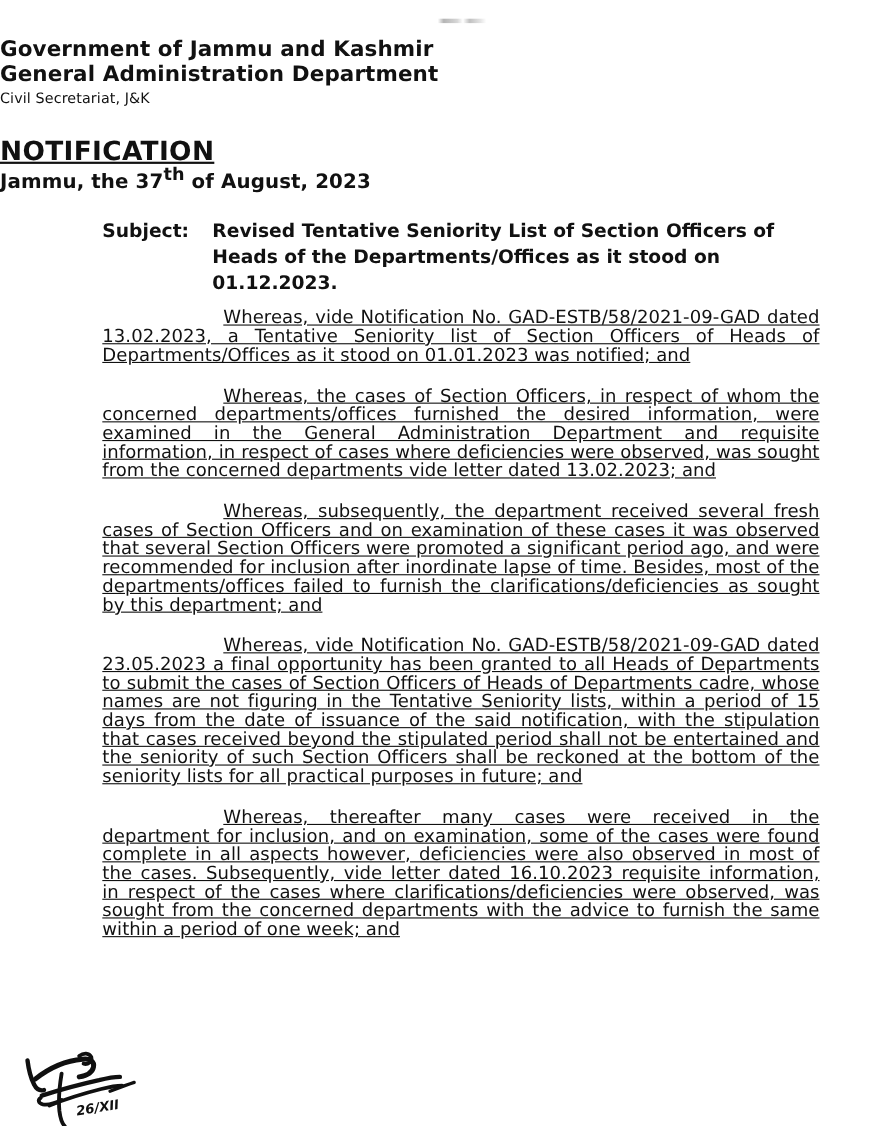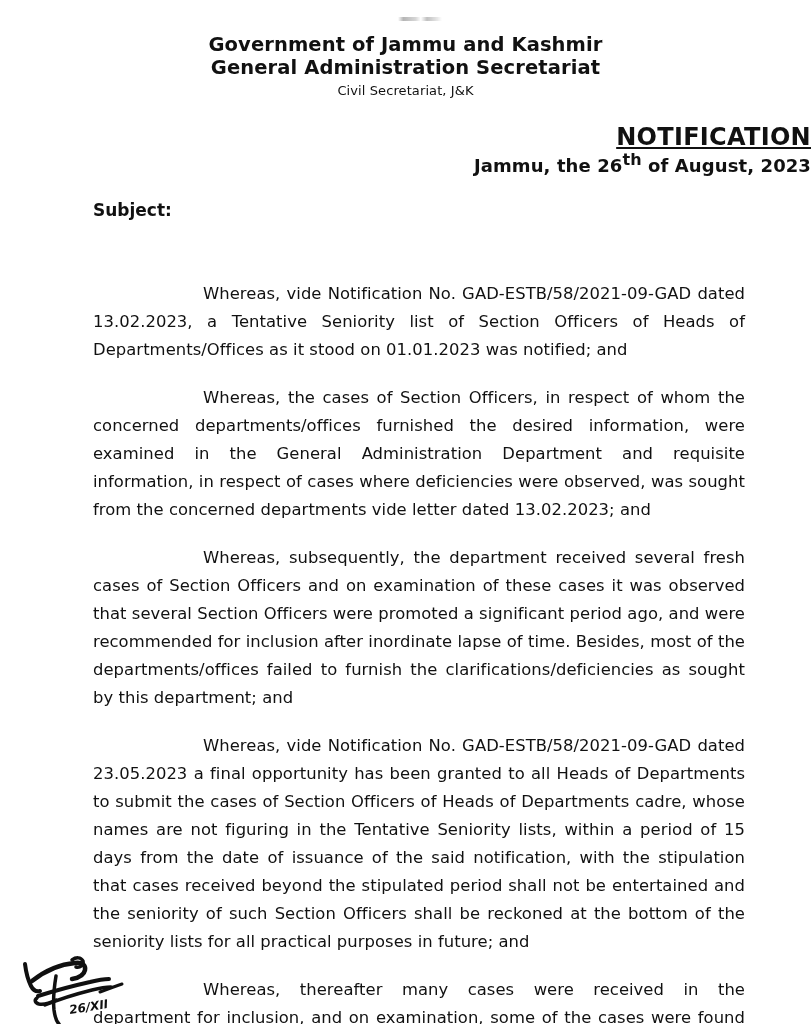--- a/index.html
+++ b/index.html
@@ -37,21 +37,20 @@
         rgba(255,255,255,0) 100%);
     filter: blur(0.6px);
   }
 
   
   .letterhead {
     position: absolute;
     left: 0;
     top: 33px;
     width: 811px;
-    text-align: center;
   }
   .letterhead .org-line-1,
   .letterhead .org-line-2 {
     font-weight: bold;
     font-size: 19.5px;
     line-height: 23px;
     letter-spacing: 0.1px;
   }
   .letterhead .office-line {
     font-size: 13px;
@@ -59,21 +58,21 @@
     margin-top: 1px;
     letter-spacing: 0.1px;
   }
 
   
   .notif-block {
     position: absolute;
     left: 0;
     top: 124px;
     width: 811px;
-    text-align: right;
+    text-align: left;
   }
   .notif-title {
     font-weight: bold;
     font-size: 24px;
     line-height: 27px;
     text-decoration: underline;
     text-underline-offset: 2px;
     letter-spacing: 0.3px;
   }
   .notif-date {
@@ -115,26 +114,27 @@
 
   
   .body-block {
     position: absolute;
     left: 93px;
     top: 280px;
     width: 652px;
   }
   .body-para {
     font-size: 16.4px;
-    line-height: 28px;
+    line-height: 17px;
     text-align: justify;
     text-justify: inter-word;
     text-indent: 110px;
     margin: 0 0 20px 0;
     letter-spacing: 0.05px;
+    text-decoration: underline;
   }
   .body-para:last-child {
     margin-bottom: 0;
   }
 
   
   .signature {
     position: absolute;
     left: 12px;
     top: 948px;
@@ -147,31 +147,32 @@
 </style>
 </head>
 <body>
 
 <div class="page">
 
   <div class="top-smudge"></div>
 
   <div class="letterhead">
     <div class="org-line-1">Government of Jammu and Kashmir</div>
-    <div class="org-line-2">General Administration Secretariat</div>
+    <div class="org-line-2">General Administration Department</div>
     <div class="office-line">Civil Secretariat, J&amp;K</div>
   </div>
 
   <div class="notif-block">
     <div class="notif-title">NOTIFICATION</div>
-    <div class="notif-date"><span>Jammu, the 26</span><sup>th</sup><span> of August, 2023</span></div>
+    <div class="notif-date"><span>Jammu, the 37</span><sup>th</sup><span> of August, 2023</span></div>
   </div>
 
   <div class="subject-row">
     <div class="subject-label">Subject:</div>
+    <div class="subject-text">Revised Tentative Seniority List of Section Officers of Heads of the Departments/Offices as it stood on 01.12.2023.</div>
   </div>
 
   <div class="body-block">
     <p class="body-para">Whereas, vide Notification No. GAD-ESTB/58/2021-09-GAD dated 13.02.2023, a Tentative Seniority list of Section Officers of Heads of Departments/Offices as it stood on 01.01.2023 was notified; and</p>
     <p class="body-para">Whereas, the cases of Section Officers, in respect of whom the concerned departments/offices furnished the desired information, were examined in the General Administration Department and requisite information, in respect of cases where deficiencies were observed, was sought from the concerned departments vide letter dated 13.02.2023; and</p>
     <p class="body-para">Whereas, subsequently, the department received several fresh cases of Section Officers and on examination of these cases it was observed that several Section Officers were promoted a significant period ago, and were recommended for inclusion after inordinate lapse of time. Besides, most of the departments/offices failed to furnish the clarifications/deficiencies as sought by this department; and</p>
     <p class="body-para">Whereas, vide Notification No. GAD-ESTB/58/2021-09-GAD dated 23.05.2023 a final opportunity has been granted to all Heads of Departments to submit the cases of Section Officers of Heads of Departments cadre, whose names are not figuring in the Tentative Seniority lists, within a period of 15 days from the date of issuance of the said notification, with the stipulation that cases received beyond the stipulated period shall not be entertained and the seniority of such Section Officers shall be reckoned at the bottom of the seniority lists for all practical purposes in future; and</p>
     <p class="body-para">Whereas, thereafter many cases were received in the department for inclusion, and on examination, some of the cases were found complete in all aspects however, deficiencies were also observed in most of the cases. Subsequently, vide letter dated 16.10.2023 requisite information, in respect of the cases where clarifications/deficiencies were observed, was sought from the concerned departments with the advice to furnish the same within a period of one week; and</p>
   </div>
 

